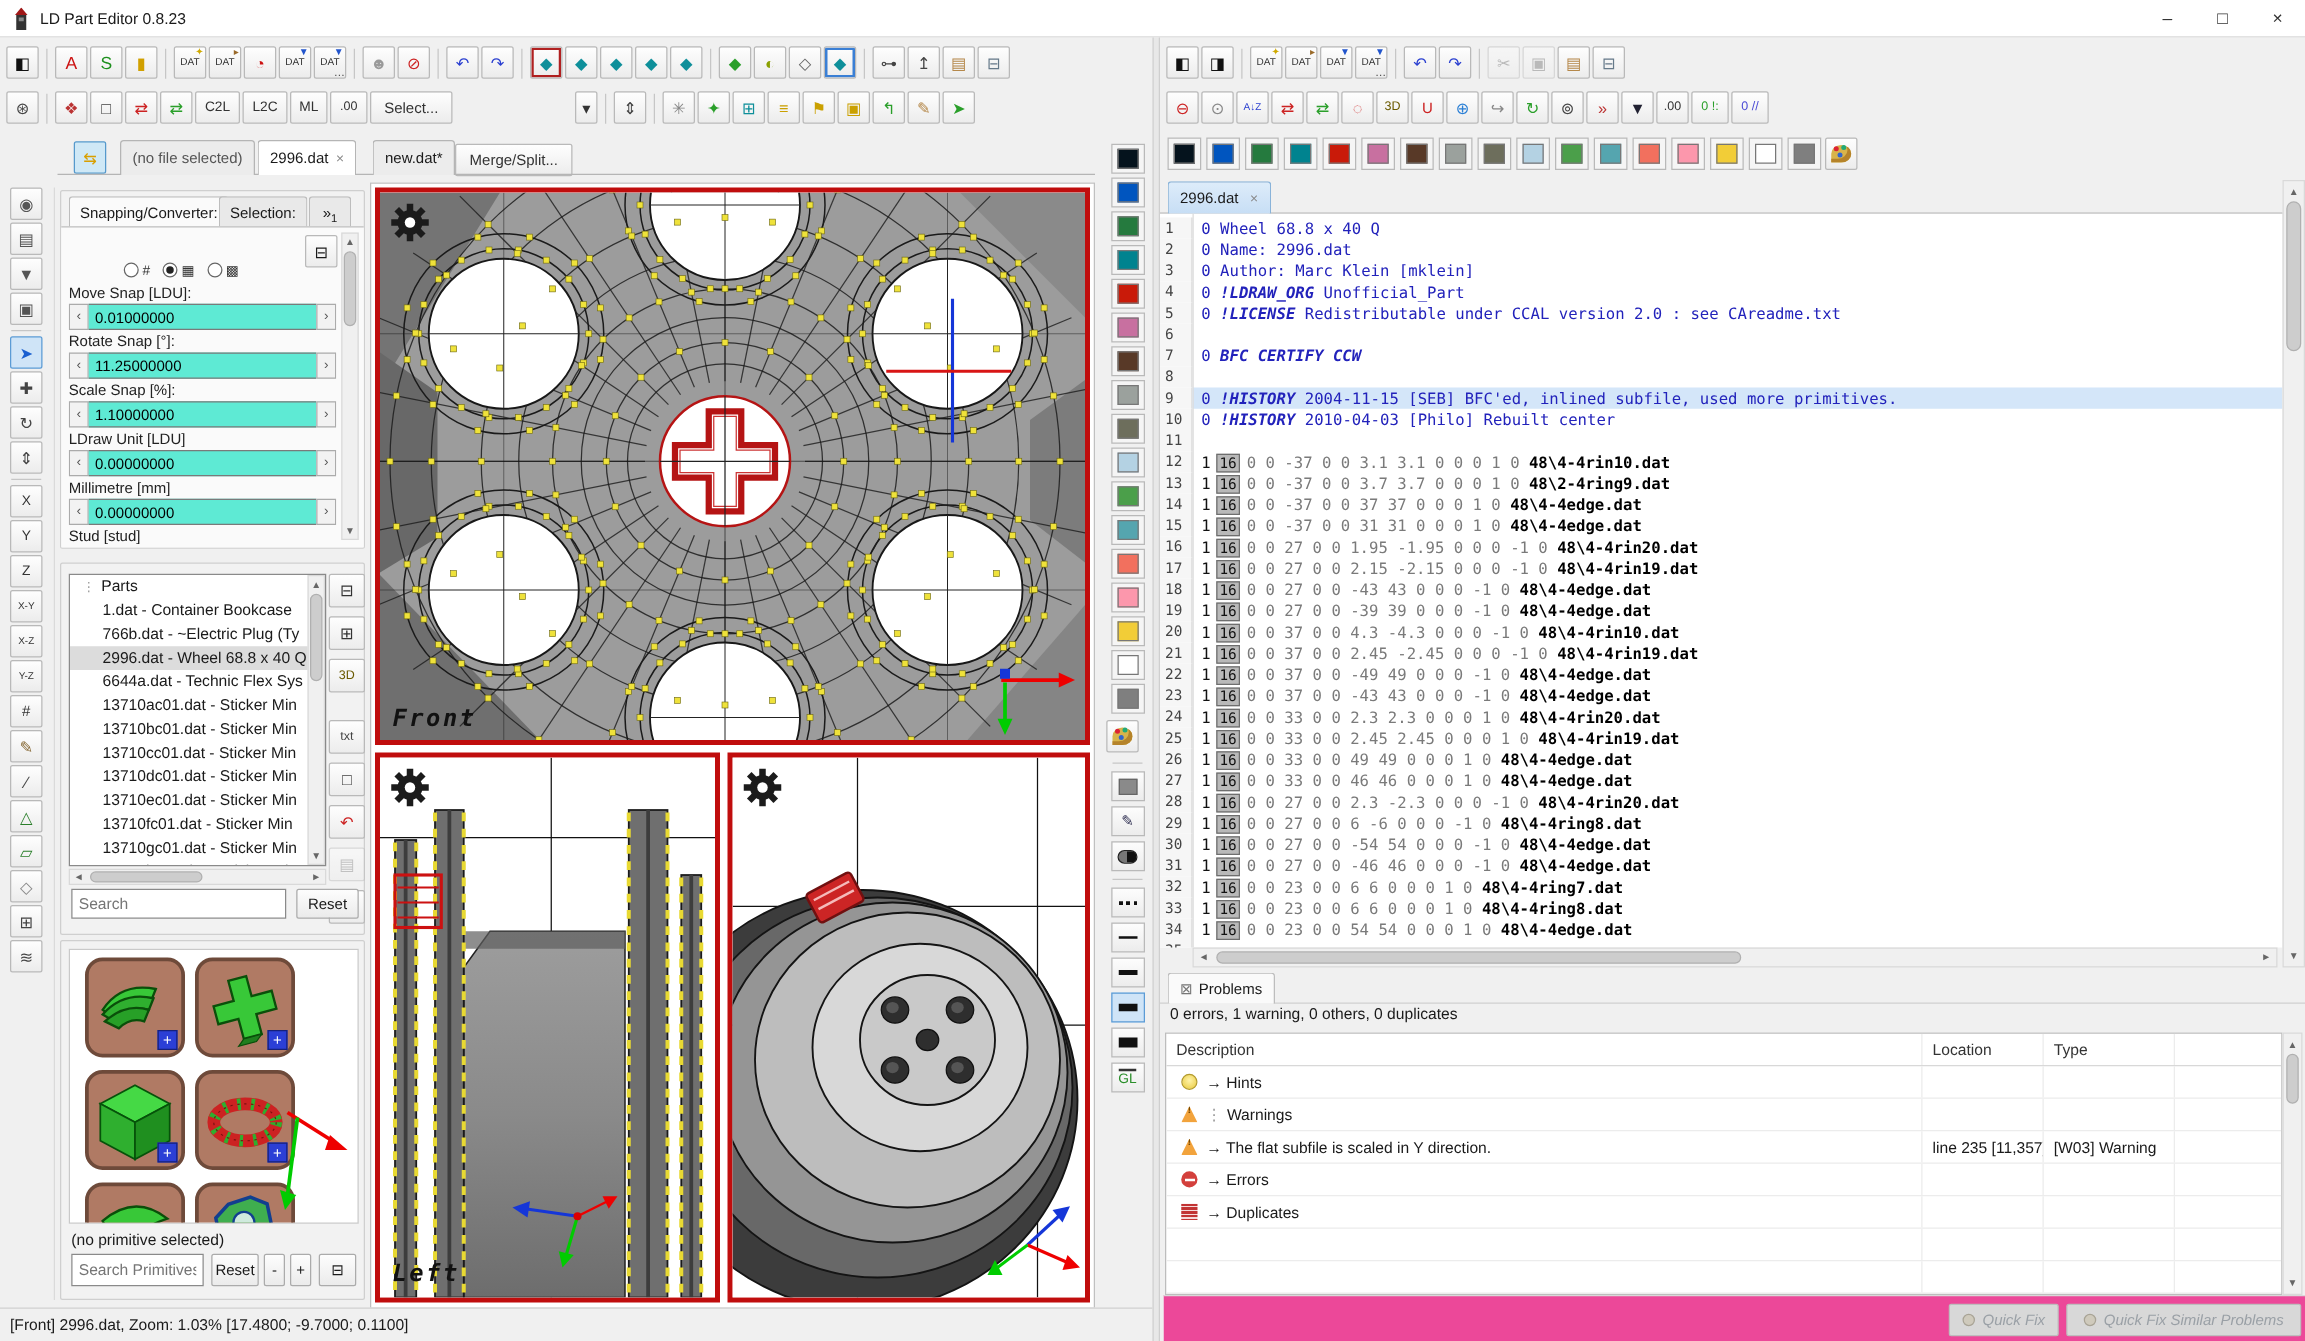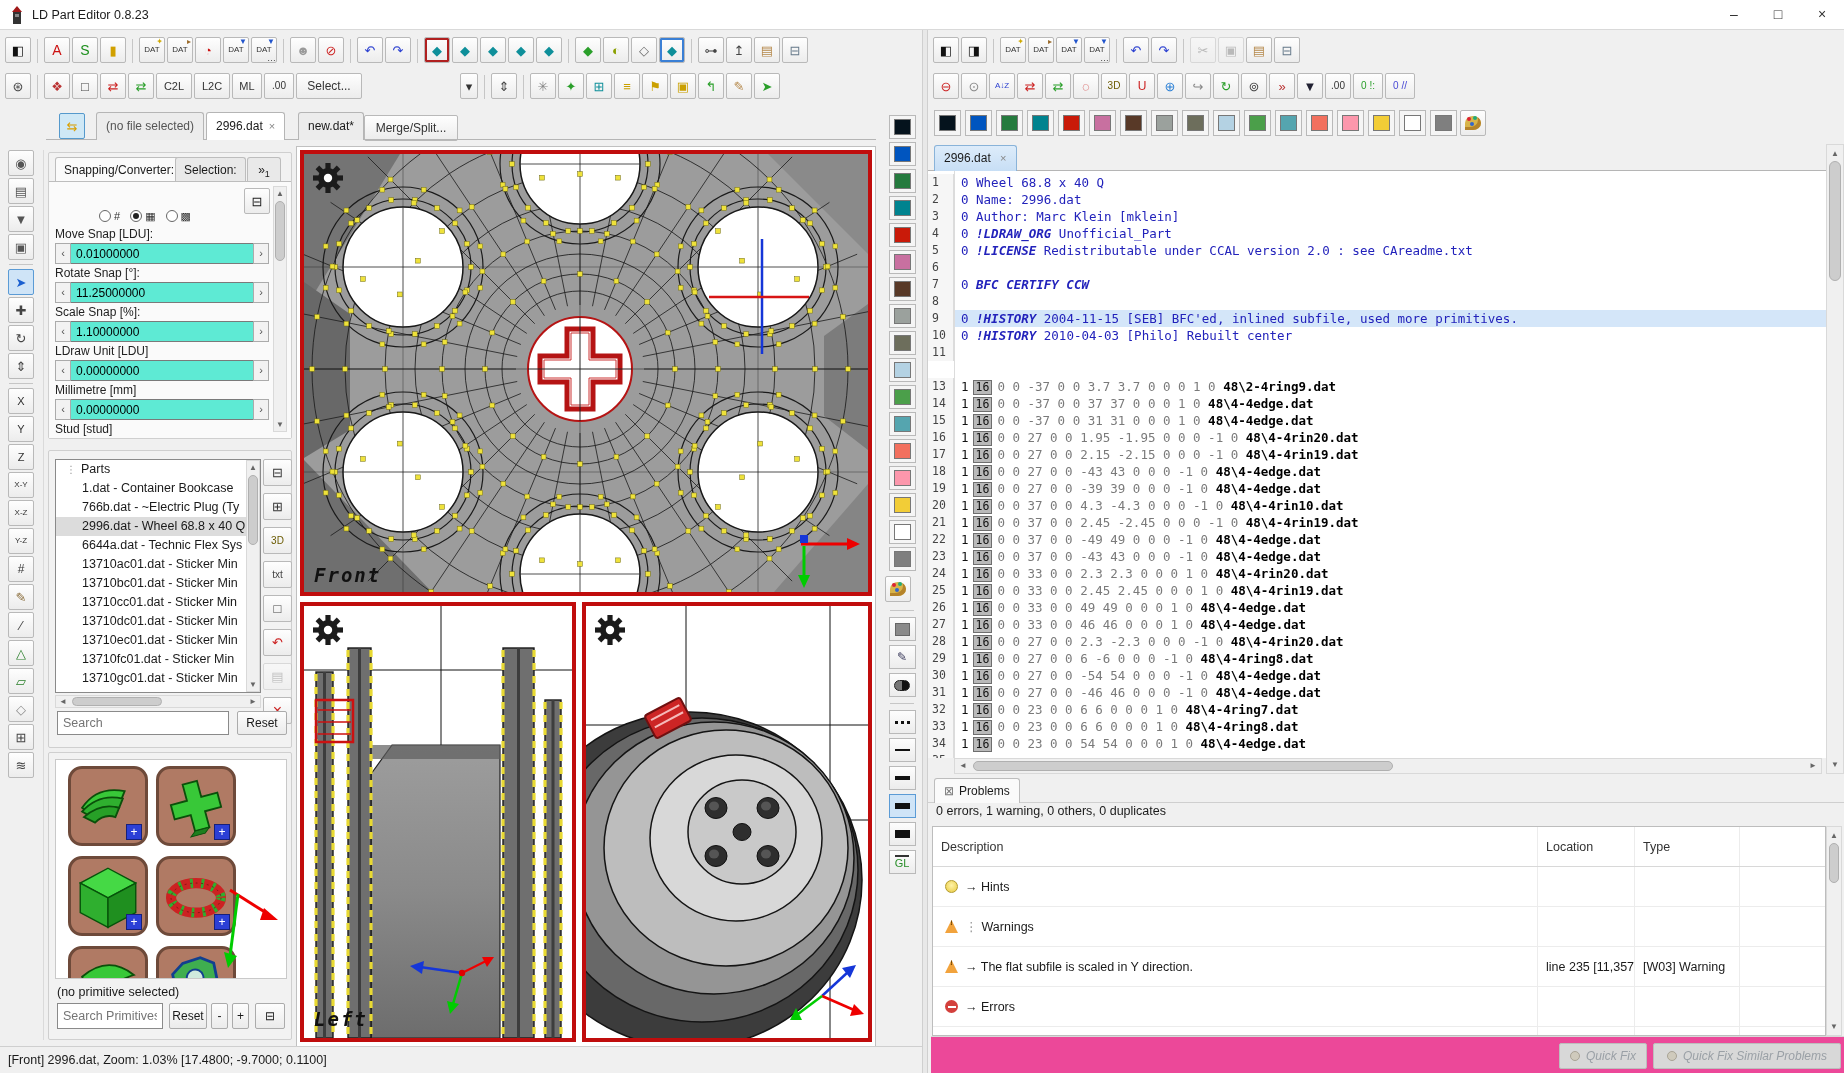--- a/index.html
+++ b/index.html
@@ -134,21 +134,21 @@
     padding:0 2px; margin:0 5px 0 4px; line-height:13px; font-size:11.5px; }
 
   
   #problems-tabbar { position:absolute; left:928px; top:776px; width:916px; height:27px; background:#f0f0f0;
     border-bottom:1px solid #cfcfcf;}
   #problems-tab { position:absolute; left:6px; top:2px; height:25px; line-height:24px; padding:0 9px;
     background:#fafafa; border:1px solid #bdbdbd; border-bottom:none; border-radius:3px 3px 0 0; font-size:12px; }
   #problems-summary { position:absolute; left:936px; top:804px; font-size:12.5px; }
   #problems-table { position:absolute; left:932px; top:826px; width:894px; height:210px; background:#fff;
     border:1px solid #bdbdbd; overflow:hidden; }
-  .prow { display:flex; height:40px; line-height:24px; border-bottom:1px solid #ececec; font-size:12.5px; }
+  .prow { display:flex; height:26px; line-height:24px; border-bottom:1px solid #ececec; font-size:12.5px; }
   .prow.head { color:#333; border-bottom:1px solid #d8d8d8; }
   .pc { padding:0 8px; overflow:hidden; white-space:nowrap; border-right:1px solid #ececec; display:flex; align-items:center;}
   .pc.c0 { width:605px; } .pc.c1 { width:97px; } .pc.c2 { width:105px; } .pc.c3 { flex:1; border-right:none; }
   .pi { width:13px; height:13px; display:inline-block; margin:0 7px 0 4px; position:relative; flex:none; }
   .pi.hint { background:radial-gradient(circle at 50% 40%, #fff3a8, #e8c93e); border-radius:50%; border:1px solid #b39b2e; }
   .pi.warn { background:#f2a33c; clip-path:polygon(50% 0,100% 100%,0 100%); }
   .pi.warn::after { content:"!"; position:absolute; left:0; right:0; bottom:-1px; text-align:center;
     color:#7a4a00; font-size:9px; font-weight:bold; }
   .pi.err { background:#d3403c; border-radius:50%; }
   .pi.err::after { content:""; position:absolute; left:2.5px; top:5.5px; width:8px; height:2px; background:#fff; }
@@ -441,21 +441,21 @@
     <div class="arr" style="left:2px;width:10px;line-height:11px">◄</div>
       <div class="thumb" style="left:16px;top:1px;width:90px;height:9px"></div>
       <div class="arr" style="right:2px;left:auto;width:10px;line-height:11px">►</div>
   </div>
   <div id="parts-side" class="abs" style="left:214px;top:6px;width:30px"><div class="tbtn" style="margin: 2px 0px 5px; width: 29px; height: 27px;">
         <span class="g" style="color: rgb(51, 51, 51);">⊟</span>
       </div><div class="tbtn" style="margin: 2px 0px 5px; width: 29px; height: 27px;">
         <span class="g" style="color: rgb(51, 51, 51);">⊞</span>
       </div><div class="tbtn" style="margin: 2px 0px 5px; width: 29px; height: 27px;">
         <span class="g" style="color: rgb(106, 90, 0); font-size: 10px;">3D</span>
-      </div><div class="tbtn" style="margin: 2px 0px 5px; width: 29px; height: 27px;">
+      </div><div class="tbtn" style="margin: 17px 0px 5px; width: 29px; height: 27px;">
         <span class="g" style="color: rgb(68, 68, 68); font-size: 10px;">txt</span>
       </div><div class="tbtn" style="margin: 2px 0px 5px; width: 29px; height: 27px;">
         <span class="g" style="color: rgb(68, 68, 68);">□</span>
       </div><div class="tbtn" style="margin: 2px 0px 5px; width: 29px; height: 27px;">
         <span class="g" style="color: rgb(204, 34, 34);">↶</span>
       </div><div class="tbtn dis" style="margin: 2px 0px 5px; width: 29px; height: 27px;">
         <span class="g" style="color: rgb(136, 136, 136);">▤</span>
       </div><div class="tbtn" style="margin: 2px 0px 5px; width: 29px; height: 27px;">
         <span class="g" style="color: rgb(204, 34, 34); font-size: 16px;">×</span>
       </div></div>
@@ -1240,20 +1240,24 @@
       <span class="ltext"><span class="tok-meta">0 </span><span class="tok-kw">!HISTORY</span><span class="tok-meta"> 2004-11-15 [SEB] BFC'ed, inlined subfile, used more primitives.</span></span>
     </div>
     <div class="eline" style="top: 156px;">
       <span class="lnum">10</span>
       <span class="ltext"><span class="tok-meta">0 </span><span class="tok-kw">!HISTORY</span><span class="tok-meta"> 2010-04-03 [Philo] Rebuilt center</span></span>
     </div>
     <div class="eline" style="top: 173px;">
       <span class="lnum">11</span>
       <span class="ltext"></span>
     </div>
+    <div class="eline" style="top: 190px;">
+      <span class="lnum">12</span>
+      <span class="ltext"><span class="tok-one">1</span><span class="chip16">16</span><span class="tok-num">0 0 -37 0 0 3.1 3.1 0 0 0 1 0 </span><span class="tok-file">48\4-4rin10.dat</span></span>
+    </div>
     <div class="eline" style="top: 207px;">
       <span class="lnum">13</span>
       <span class="ltext"><span class="tok-one">1</span><span class="chip16">16</span><span class="tok-num">0 0 -37 0 0 3.7 3.7 0 0 0 1 0 </span><span class="tok-file">48\2-4ring9.dat</span></span>
     </div>
     <div class="eline" style="top: 224px;">
       <span class="lnum">14</span>
       <span class="ltext"><span class="tok-one">1</span><span class="chip16">16</span><span class="tok-num">0 0 -37 0 0 37 37 0 0 0 1 0 </span><span class="tok-file">48\4-4edge.dat</span></span>
     </div>
     <div class="eline" style="top: 241px;">
       <span class="lnum">15</span>

